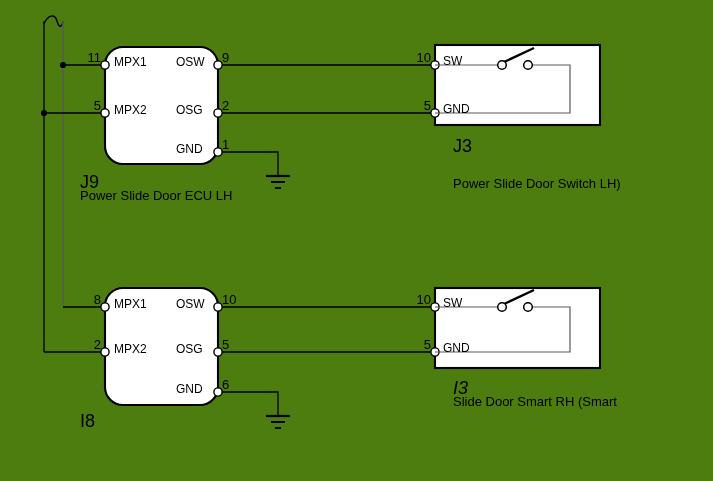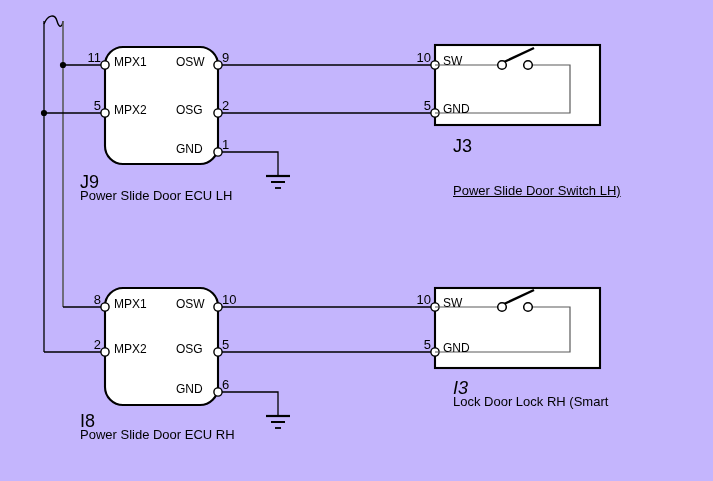--- a/index.html
+++ b/index.html
@@ -8,21 +8,21 @@
     padding: 0;
     background: #ffffff;
   }
   body {
     font-family: "Liberation Sans", sans-serif;
   }
   #canvas {
     position: relative;
     width: 713px;
     height: 481px;
-    background: #c4b5fd;
+    background: #4d7c0f;
     overflow: hidden;
   }
   svg.layer {
     position: absolute;
     left: 0;
     top: 0;
     width: 713px;
     height: 481px;
   }
   .lbl {
@@ -183,42 +183,41 @@
   <div class="lbl comp-id" style="left:80px; top:172px;">J9</div>
   <div class="lbl comp-desc" style="left:80px; top:188px;">Power Slide Door ECU LH</div>
 
   <div class="lbl pin-num r" style="left:398px; top:50px; width:33px;">10</div>
   <div class="lbl port-name" style="left:443px; top:54px;">SW</div>
 
   <div class="lbl pin-num r" style="left:398px; top:98px; width:33px;">5</div>
   <div class="lbl port-name" style="left:443px; top:102px;">GND</div>
 
   <div class="lbl comp-id" style="left:453px; top:136px;">J3</div>
-  <div class="lbl comp-desc" style="left:453px; top:183px;text-decoration:underline;">Power Slide Door Switch LH)</div>
+  <div class="lbl comp-desc" style="left:453px; top:176px;">Power Slide Door Switch LH)</div>
 
   <div class="lbl pin-num r" style="left:68px; top:292px; width:33px;">8</div>
   <div class="lbl port-name" style="left:114px; top:297px;">MPX1</div>
 
   <div class="lbl pin-num r" style="left:68px; top:337px; width:33px;">2</div>
   <div class="lbl port-name" style="left:114px; top:342px;">MPX2</div>
 
   <div class="lbl port-name" style="left:176px; top:297px;">OSW</div>
   <div class="lbl pin-num" style="left:222px; top:292px;">10</div>
 
   <div class="lbl port-name" style="left:176px; top:342px;">OSG</div>
   <div class="lbl pin-num" style="left:222px; top:337px;">5</div>
 
   <div class="lbl port-name" style="left:176px; top:382px;">GND</div>
   <div class="lbl pin-num" style="left:222px; top:377px;">6</div>
 
   <div class="lbl comp-id" style="left:80px; top:411px;">I8</div>
-  <div class="lbl comp-desc" style="left:80px; top:427px;">Power Slide Door ECU RH</div>
 
   <div class="lbl pin-num r" style="left:398px; top:292px; width:33px;">10</div>
   <div class="lbl port-name" style="left:443px; top:296px;">SW</div>
 
   <div class="lbl pin-num r" style="left:398px; top:337px; width:33px;">5</div>
   <div class="lbl port-name" style="left:443px; top:341px;">GND</div>
 
   <div class="lbl comp-id" style="left:453px; top:378px;font-style:italic;">I3</div>
-  <div class="lbl comp-desc" style="left:453px; top:394px;">Lock Door Lock RH (Smart</div>
+  <div class="lbl comp-desc" style="left:453px; top:394px;">Slide Door Smart RH (Smart</div>
 
 </div>
 
 </body></html>

